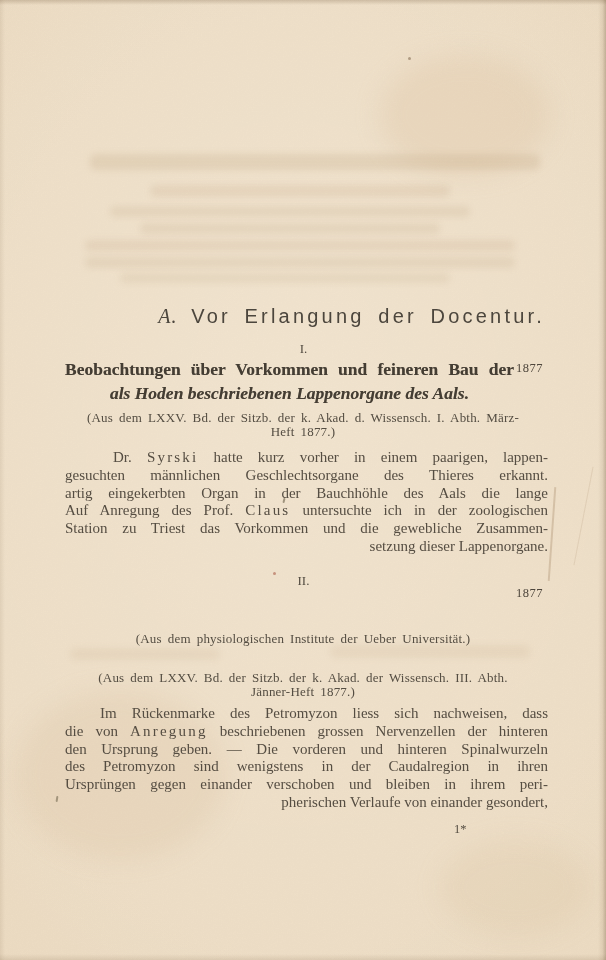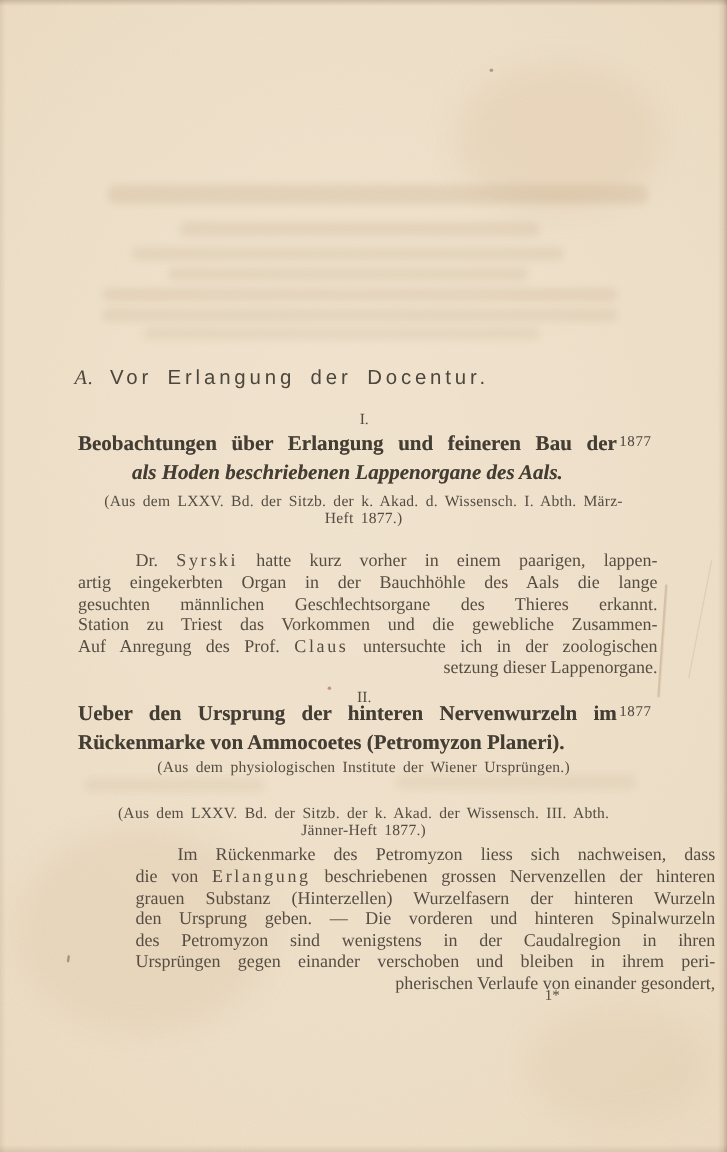--- a/index.html
+++ b/index.html
@@ -53,23 +53,23 @@
 
   
   .speck { position:absolute; border-radius:50%; pointer-events:none; }
   .sp-top   { left:408px; top:57px;  width:3px; height:3px; background: rgba(125,100,75,0.55); }
   .sp-red   { left:273px; top:572px; width:3px; height:3px; background: rgba(165,82,62,0.55); }
   .sp-apos  { left:283px; top:498px; width:2px; height:5px; border-radius:1px; background: rgba(95,85,62,0.55); transform: rotate(14deg); }
   .sp-quote { left:56px;  top:796px; width:2px; height:6px; border-radius:1px; background: rgba(95,85,62,0.50); transform: rotate(8deg); }
 
   
   .header {
-    position:absolute; top:305px; left:62px; width:483px; text-align:left;
+    position:absolute; top:305px; left:62px; width:483px; text-align:right;
     font-family: "Liberation Sans", "DejaVu Sans", sans-serif;
-    font-size:17px; letter-spacing:3.2px; word-spacing:5px; color:#4c463d;
+    font-size:20px; letter-spacing:3.2px; word-spacing:5px; color:#4c463d;
   }
   .header .prefix { font-family:"Liberation Serif", serif; font-style:italic; letter-spacing:1px; }
 
   .numeral { position:absolute; left:62px; width:483px; text-align:center; font-size:13px; color:#534c41; }
   #num1 { top:341px; }
   #num2 { top:573px; }
 
   .title { position:absolute; left:65px; width:449px; font-weight:700; color:#443d33;
            font-size:17.5px; line-height:23.5px; text-shadow: 0 0 0.4px rgba(68,61,51,0.5); }
   #title1 { top:358px; }
@@ -83,22 +83,22 @@
   #year2 { top:586px; }
 
   .note { position:absolute; left:60px; width:486px; text-align:center;
           font-size:13px; line-height:13.5px; color:#544d42; word-spacing:2.5px; letter-spacing:0.2px; }
   #note1  { top:411px; }
   #note2a { top:632px; }
   #note2b { top:652px; }
   #note2c { top:671px; }
 
   .para { position:absolute; left:65px; width:483px; font-size:15px; line-height:17.8px; color:#554d42; }
-  #para1 { top:460px; }
-  #para2 { top:705px;margin-left:48px; }
+  #para1 { top:449px; }
+  #para2 { top:705px; }
   .pl      { text-align:justify; text-align-last:justify; }
   .pl-last { text-align:right; }
   .ind1 { text-indent:48px; }
   .ind2 { text-indent:35px; }
   .sperr { letter-spacing:2.2px; }
 
   .signature { position:absolute; left:454px; top:822px; font-size:12.5px; color:#554d42; }
 </style>
 </head>
 <body>
@@ -132,52 +132,47 @@
 
   <div class="speck sp-top"></div>
   <div class="speck sp-red"></div>
   <div class="speck sp-apos"></div>
   <div class="speck sp-quote"></div>
 
   <div class="header"><span class="prefix">A.</span> <span>Vor Erlangung der Docentur.</span></div>
 
   <div class="numeral" id="num1">I.</div>
   <div class="title" id="title1">
-    <div class="tl-j">Beobachtungen über Erlangung und feineren Bau der</div>
+    <div class="tl-j">Beobachtungen über Vorkommen und feineren Bau der</div>
     <div class="tl-c">als Hoden beschriebenen Lappenorgane des Aals.</div>
   </div>
   <div class="year" id="year1">1877</div>
   <div class="note" id="note1">
     <div>(Aus dem LXXV. Bd. der Sitzb. der k. Akad. d. Wissensch. I. Abth. März-</div>
     <div>Heft 1877.)</div>
   </div>
   <div class="para" id="para1">
     <div class="pl ind1"><span>Dr. </span><span class="sperr">Syrski</span><span> hatte kurz vorher in einem paarigen, lappen-</span></div>
+    <div class="pl">gesuchten männlichen Geschlechtsorgane des Thieres erkannt.</div>
     <div class="pl">artig eingekerbten Organ in der Bauchhöhle des Aals die lange</div>
-    <div class="pl">gesuchten männlichen Geschlechtsorgane des Thieres erkannt.</div>
+    <div class="pl"><span>Auf Anregung des Prof. </span><span class="sperr">Claus</span><span> untersuchte ich in der zoologischen</span></div>
     <div class="pl">Station zu Triest das Vorkommen und die gewebliche Zusammen-</div>
-    <div class="pl"><span>Auf Anregung des Prof. </span><span class="sperr">Claus</span><span> untersuchte ich in der zoologischen</span></div>
     <div class="pl-last">setzung dieser Lappenorgane.</div>
   </div>
 
   <div class="numeral" id="num2">II.</div>
-  <div class="title" id="title2">
-    <div class="tl-j">Ueber den Ursprung der hinteren Nervenwurzeln im</div>
-    <div class="tl-l">Rückenmarke von Ammocoetes (Petromyzon Planeri).</div>
-  </div>
   <div class="year" id="year2">1877</div>
-  <div class="note" id="note2a">(Aus dem physiologischen Institute der Wiener Ursprüngen.)</div>
+  <div class="note" id="note2a">(Aus dem physiologischen Institute der Ueber Universität.)</div>
   <div class="note" id="note2c">
     <div>(Aus dem LXXV. Bd. der Sitzb. der k. Akad. der Wissensch. III. Abth.</div>
     <div>Jänner-Heft 1877.)</div>
   </div>
   <div class="para" id="para2">
     <div class="pl ind2">Im Rückenmarke des Petromyzon liess sich nachweisen, dass</div>
-    <div class="pl"><span>die von </span><span class="sperr">Erlangung</span><span> beschriebenen grossen Nervenzellen der hinteren</span></div>
-    <div class="pl">grauen Substanz (Hinterzellen) Wurzelfasern der hinteren Wurzeln</div>
+    <div class="pl"><span>die von </span><span class="sperr">Anregung</span><span> beschriebenen grossen Nervenzellen der hinteren</span></div>
     <div class="pl">den Ursprung geben. — Die vorderen und hinteren Spinalwurzeln</div>
     <div class="pl">des Petromyzon sind wenigstens in der Caudalregion in ihren</div>
     <div class="pl">Ursprüngen gegen einander verschoben und bleiben in ihrem peri-</div>
     <div class="pl-last">pherischen Verlaufe von einander gesondert,</div>
   </div>
 
   <div class="signature">1*</div>
 
   <div class="edge-top"></div>
   <div class="edge-right"></div>

